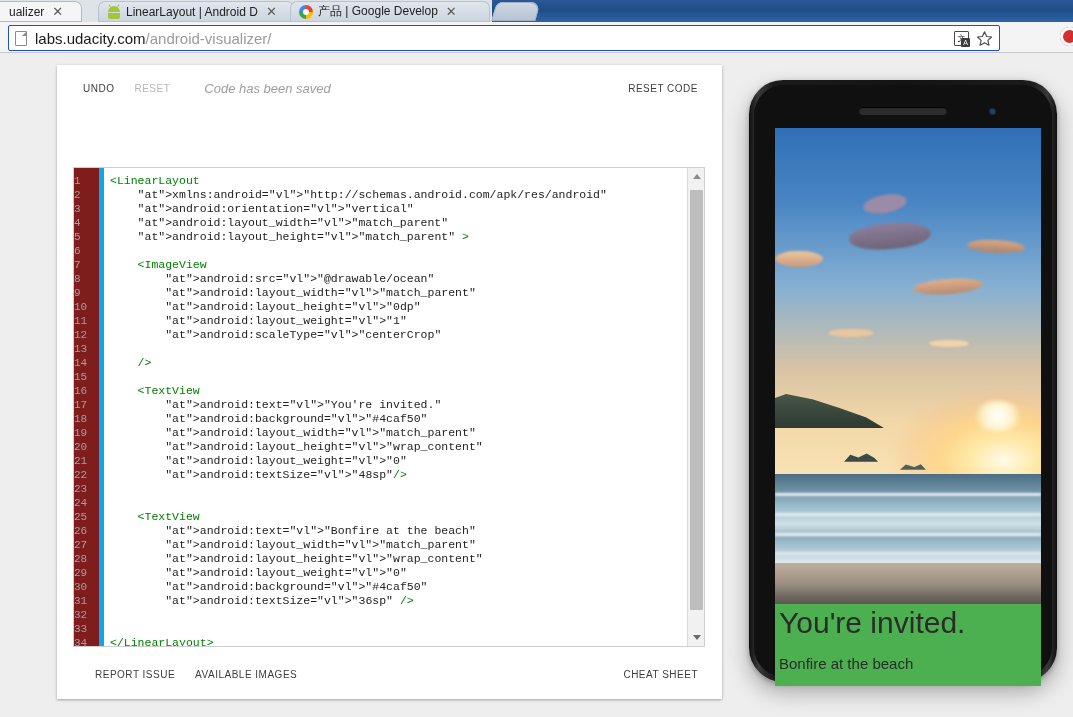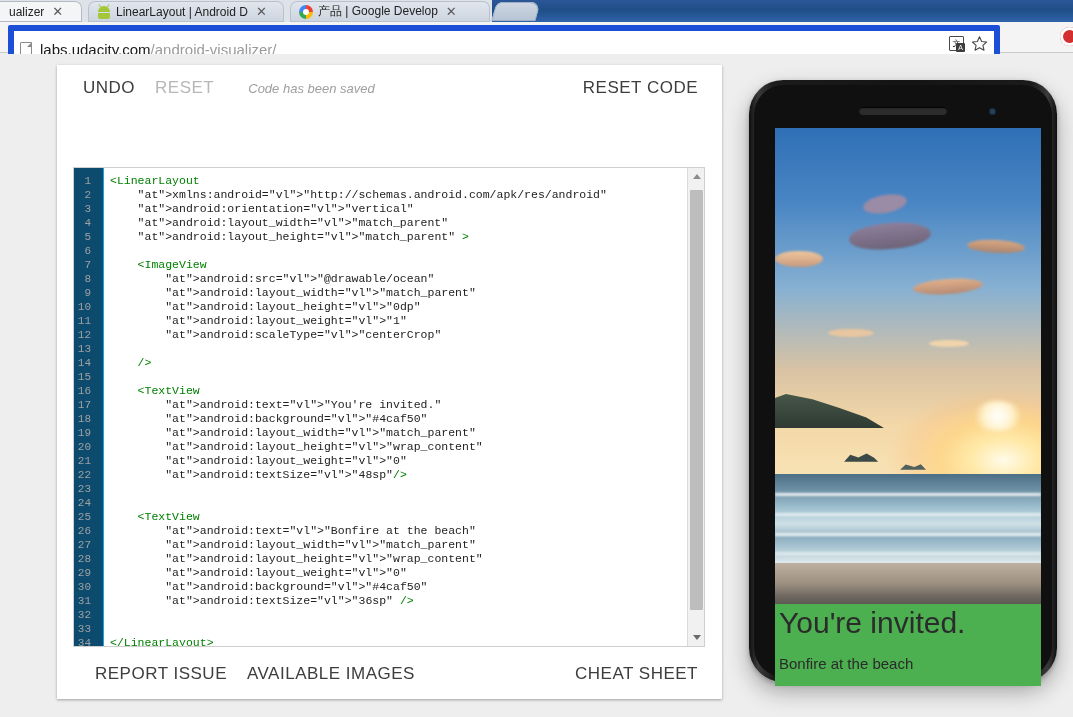--- a/index.html
+++ b/index.html
@@ -78,22 +78,22 @@
   }
 
   .omnibox-bar {
     position: absolute; left: 0; top: 22px; width: 1073px; height: 31px;
     background: #f4f4f4;
     border-bottom: 1px solid #c9c9c9;
     display: flex; align-items: center;
   }
   .omnibox {
     position: absolute; left: 8px; top: 3px; width: 992px; height: 25px;
-    background: #fff; border: 6px solid #1d4ed8; border-radius: 2px;
-    display: flex; align-items: center; padding: 18px 6px;
+    background: #fff; border: 1px solid #1d4ed8; border-radius: 2px;
+    display: flex; align-items: center; padding: 12px 6px;
   }
   .page-icon {
     width: 12px; height: 15px; flex: 0 0 12px; margin-right: 8px;
     background: #fff; border: 1px solid #8a8a8a; border-radius: 1px;
     position: relative;
   }
   .page-icon::after {
     content: ""; position: absolute; right: -1px; top: -1px;
     border-width: 0 0 5px 5px; border-style: solid;
     border-color: transparent transparent #8a8a8a transparent;
@@ -140,45 +140,45 @@
     display: flex; align-items: center; padding: 0 16px;
   }
   .card-header-title {
     color: #fff; font-size: 16px; letter-spacing: .2px;
   }
   .toolbar {
     height: 46px; display: flex; align-items: center;
     padding: 0 16px; position: relative;
   }
   .tbtn {
-    font-size: 17px; letter-spacing: .5px; color: #3d3d3d;
+    font-size: 10px; letter-spacing: .5px; color: #3d3d3d;
     padding: 6px 10px; background: none; border: none;
     font-family: inherit; cursor: pointer;
   }
   .tbtn.disabled { color: #b7b7b7; }
   .saved-note {
     font-size: 13px; font-style: italic; color: #9e9e9e;
     margin-left: 24px;
   }
   .tbtn.right { position: absolute; right: 14px; }
 
   
   .editor {
     position: absolute; left: 16px; top: 102px;
     width: 632px; height: 480px;
     border: 1px solid #cfcfcf; background: #fff;
     display: flex; overflow: hidden;
   }
   .gutter {
-    width: 30px; flex: 0 0 30px; background: #0c4a6e;
-    border-right: 1px solid #0ea5e9;
+    width: 30px; flex: 0 0 30px; background: #7f1d1d;
+    border-right: 5px solid #0ea5e9;
     padding-top: 6px;
     font-family: "Liberation Mono", monospace;
     font-size: 11px; line-height: 14px; color: #a0a0a0;
-    text-align: right; padding-right: 12px; user-select: none;
+    text-align: right; padding-right: 20px; user-select: none;
   }
   .code {
     flex: 1 1 auto; padding: 6px 0 0 6px;
     font-family: "Liberation Mono", monospace;
     font-size: 11.5px; line-height: 14px;
     white-space: pre; color: #222; overflow: hidden;
   }
   .tg { color: #008000; }
 
   
@@ -352,21 +352,21 @@
 <div id="root">
 
   <div class="tabstrip">
     <div class="tabstrip-fill"></div>
 
     <div class="tab active" style="left:-44px; width:126px;">
       <span class="tab-title" style="margin-left:44px;">ualizer</span>
       <span class="tab-close">✕</span>
     </div>
 
-    <div class="tab inactive" style="left:88px; width:196px;">
+    <div class="tab inactive" style="left:98px; width:196px;">
       <span class="favicon fav-android">
         <span class="ant l"></span>
           <span class="ant r"></span>
         <span class="head"></span>
           <span class="body"></span>
       </span>
       <span class="tab-title">LinearLayout | Android D</span>
       <span class="tab-close">✕</span>
     </div>
 

